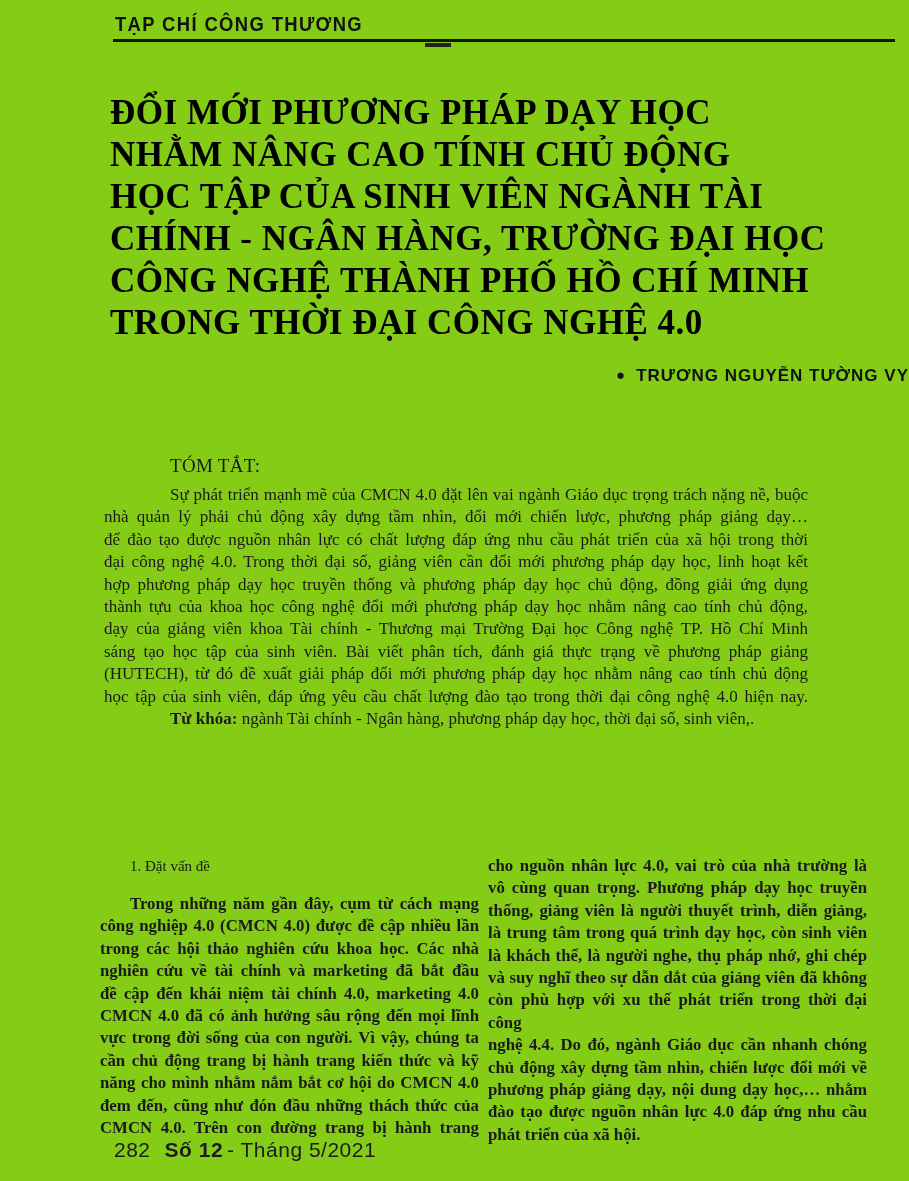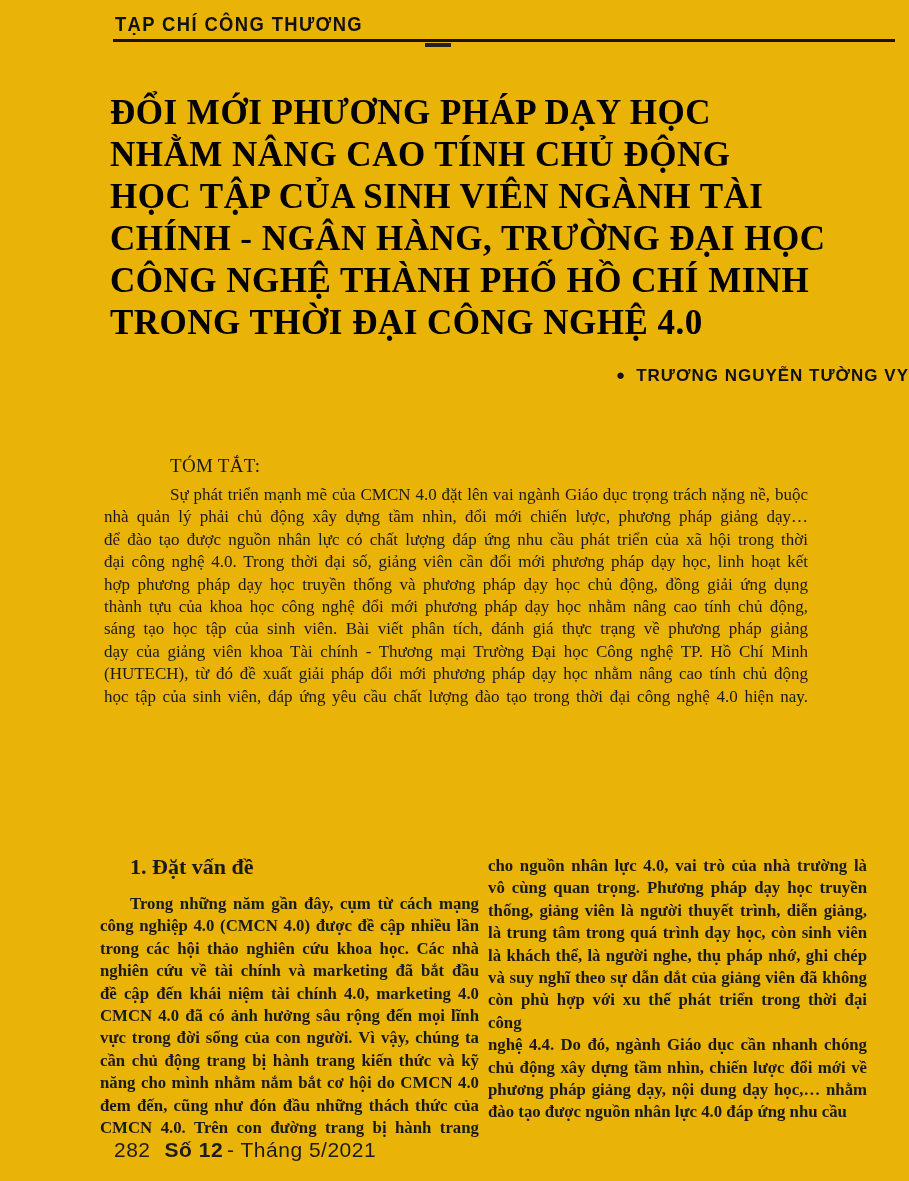--- a/index.html
+++ b/index.html
@@ -2,21 +2,21 @@
 <html><head>
 <meta charset="utf-8">
 <style>
   * { margin: 0; padding: 0; box-sizing: border-box; }
   html, body { background: #e8e8e8; }
   .page {
     position: relative;
     width: 909px;
     height: 1181px;
     margin: 0 auto;
-    background: #eab308;
+    background: #84cc16;
     color: #1a1a1a;
     font-family: "Liberation Serif", serif;
     overflow: hidden;
   }
   
   .journal-header {
     position: absolute;
     left: 115px; top: 13px;
     font-family: "Liberation Sans", sans-serif;
     font-weight: bold;
@@ -95,22 +95,22 @@
   .keywords-label { font-weight: bold; }
   
   .column {
     position: absolute;
     top: 855px;
     width: 379px;
   }
   .column-left  { left: 100px; }
   .column-right { left: 488px; }
   .section-heading {
-    font-weight: bold;
-    font-size: 22px;
+    font-weight: normal;
+    font-size: 15px;
     line-height: 23px;
     text-indent: 30px;
     margin-bottom: 15px;
   }
   .body-lines .jline { font-size: 16.8px; line-height: 22.4px; font-weight: bold; }
   .left-lines .jline:first-child { text-indent: 30px; margin-top: 8px; }
   .no-stretch-last .jline:last-child { text-align-last: left; }
   
   .footer {
     position: absolute;
@@ -147,25 +147,28 @@
 
   <div class="abstract-block">
     <div class="abstract-heading">TÓM TẮT:</div>
     <div class="abstract-lines">
         <div class="jline">Sự phát triển mạnh mẽ của CMCN 4.0 đặt lên vai ngành Giáo dục trọng trách nặng nề, buộc</div>
         <div class="jline">nhà quản lý phải chủ động xây dựng tầm nhìn, đổi mới chiến lược, phương pháp giảng dạy…</div>
         <div class="jline">để đào tạo được nguồn nhân lực có chất lượng đáp ứng nhu cầu phát triển của xã hội trong thời</div>
         <div class="jline">đại công nghệ 4.0. Trong thời đại số, giảng viên cần đổi mới phương pháp dạy học, linh hoạt kết</div>
         <div class="jline">hợp phương pháp dạy học truyền thống và phương pháp dạy học chủ động, đồng giải ứng dụng</div>
         <div class="jline">thành tựu của khoa học công nghệ đổi mới phương pháp dạy học nhằm nâng cao tính chủ động,</div>
+        <div class="jline">dạy của giảng viên khoa Tài chính - Thương mại Trường Đại học Công nghệ TP. Hồ Chí Minh</div>
         <div class="jline">sáng tạo học tập của sinh viên. Bài viết phân tích, đánh giá thực trạng về phương pháp giảng</div>
-        <div class="jline">dạy của giảng viên khoa Tài chính - Thương mại Trường Đại học Công nghệ TP. Hồ Chí Minh</div>
         <div class="jline">(HUTECH), từ đó đề xuất giải pháp đổi mới phương pháp dạy học nhằm nâng cao tính chủ động</div>
         <div class="jline">học tập của sinh viên, đáp ứng yêu cầu chất lượng đào tạo trong thời đại công nghệ 4.0 hiện nay.</div>
       </div>
+    <div class="keywords-line">
+      <span class="keywords-label">Từ khóa:</span><span> ngành Tài chính - Ngân hàng, phương pháp dạy học, thời đại số, sinh viên,.</span>
+    </div>
   </div>
 
   <div class="column column-left">
     <div class="section-heading">1. Đặt vấn đề</div>
     <div class="body-lines left-lines">
         <div class="jline">Trong những năm gần đây, cụm từ cách mạng</div>
         <div class="jline">công nghiệp 4.0 (CMCN 4.0) được đề cập nhiều lần</div>
         <div class="jline">trong các hội thảo nghiên cứu khoa học. Các nhà</div>
         <div class="jline">nghiên cứu về tài chính và marketing đã bắt đầu</div>
         <div class="jline">đề cập đến khái niệm tài chính 4.0,  marketing 4.0</div>
@@ -184,20 +187,21 @@
         <div class="jline">vô cùng quan trọng. Phương pháp dạy học truyền</div>
         <div class="jline">thống, giảng viên là người thuyết trình, diễn giảng,</div>
         <div class="jline">là trung tâm trong quá trình dạy học, còn sinh viên</div>
         <div class="jline">là khách thể, là người nghe, thụ pháp nhớ, ghi chép</div>
         <div class="jline">và suy nghĩ theo sự dẫn dắt của giảng viên đã không</div>
         <div class="jline">còn phù hợp với xu thế phát triển trong thời đại công</div>
         <div class="jline">nghệ 4.4. Do đó, ngành Giáo dục cần nhanh chóng</div>
         <div class="jline">chủ động xây dựng tầm nhìn, chiến lược đổi mới về</div>
         <div class="jline">phương pháp giảng dạy, nội dung dạy học,… nhằm</div>
         <div class="jline">đào tạo được nguồn nhân lực 4.0 đáp ứng nhu cầu</div>
+        <div class="jline">phát triển của xã hội.</div>
       </div>
   </div>
 
   <div class="footer">
     <span>282</span><span class="issue">Số 12</span><span class="date">- Tháng 5/2021</span>
   </div>
 
 </div>
 
 </body></html>

